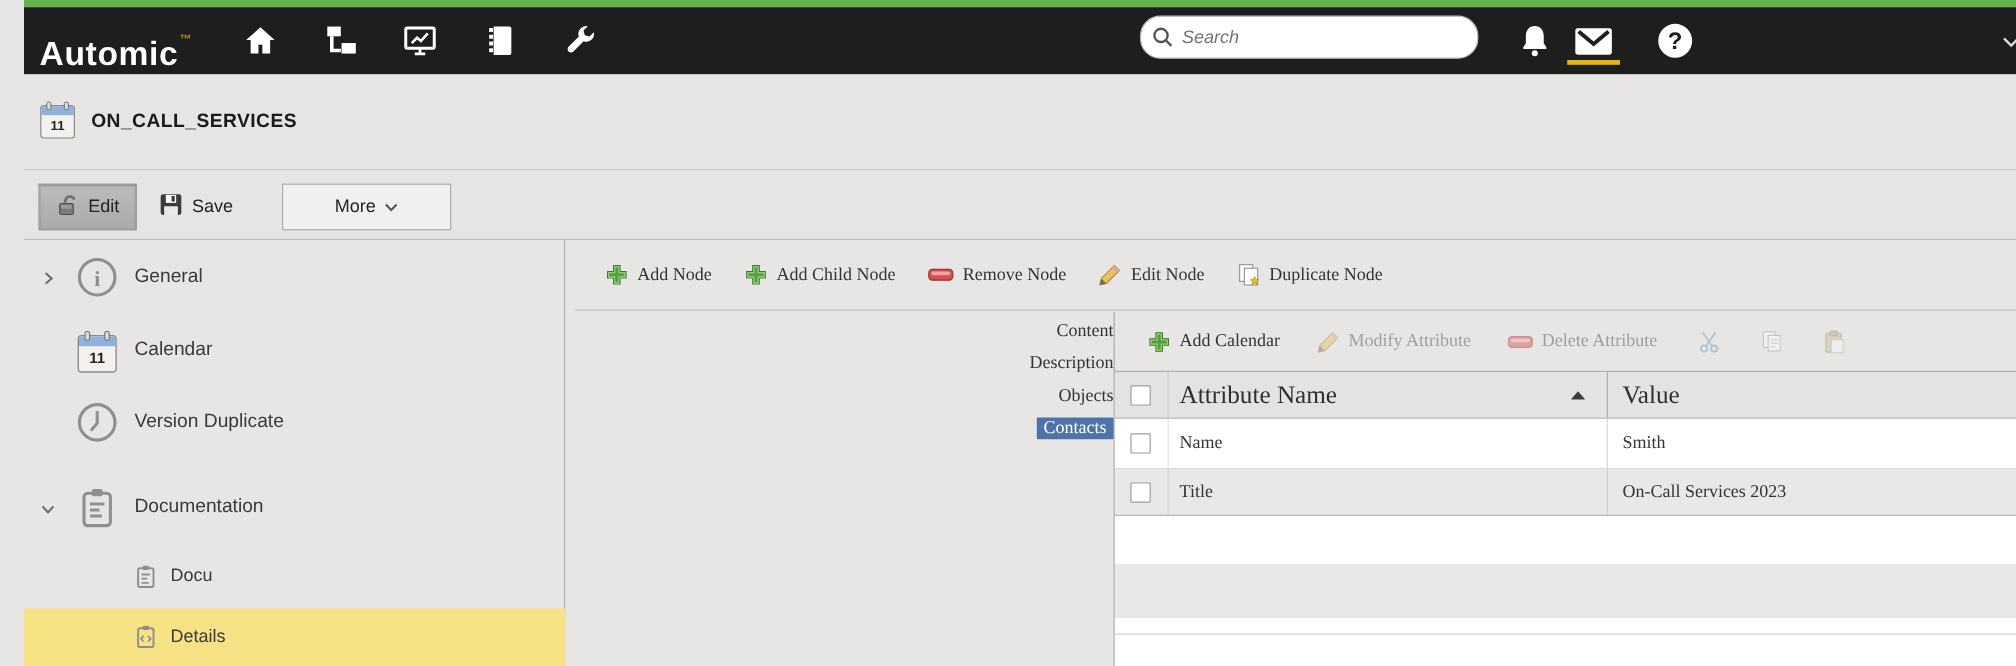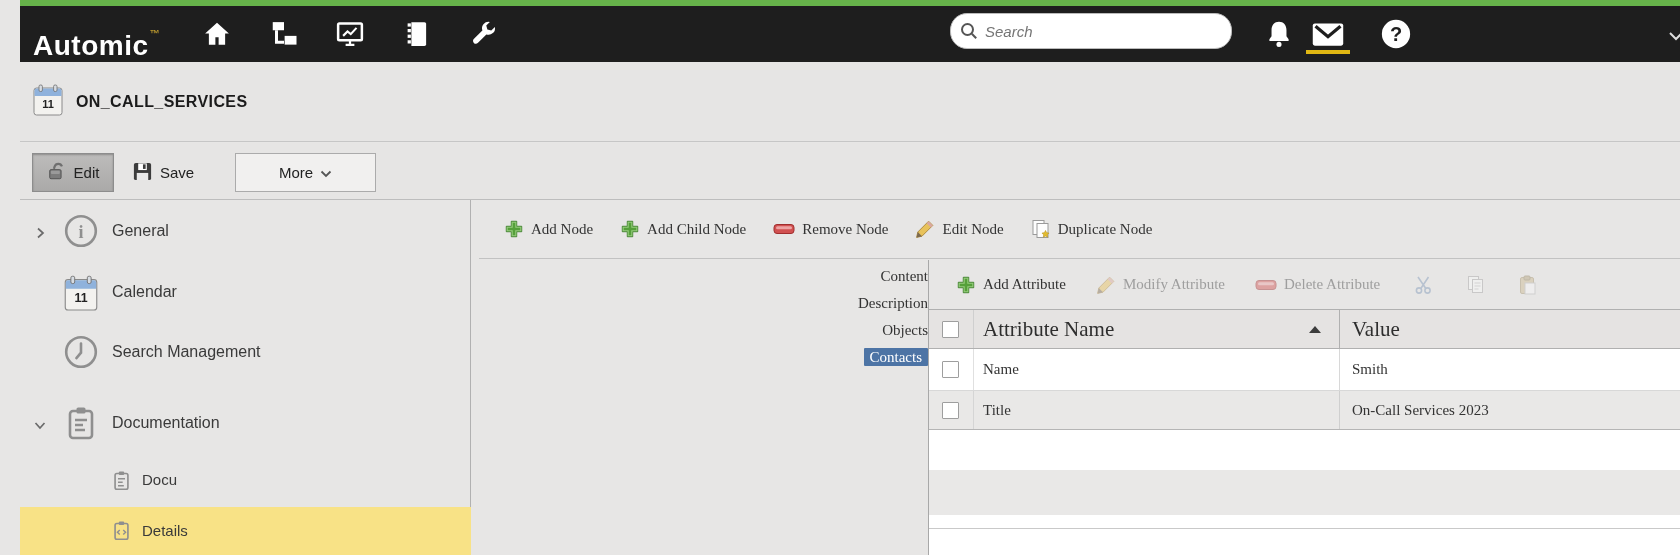--- a/index.html
+++ b/index.html
@@ -230,21 +230,21 @@
         <span class="side-label">Calendar</span>
       </div>
 
       <div class="side-item" style="top:130px">
         <span class="side-ic">
           <svg viewBox="0 0 36 36" fill="none" stroke="#8f8f8f">
               <circle cx="18" cy="18" r="14.8" stroke-width="2.6"></circle>
               <path d="M18 9.5v9.2l-4.6 5.4" stroke-width="2.6" stroke-linecap="round"></path>
             </svg>
         </span>
-        <span class="side-label">Search Management</span>
+        <span class="side-label">Version Duplicate</span>
       </div>
 
       <div class="side-item" style="top:201px">
         <span class="side-chev">
           <svg viewBox="0 0 12 12" fill="none" stroke="#6b6b6b" stroke-width="1.7">
               <path d="m1.5 4 4.5 5 4.5-5"></path>
             </svg>
         </span>
         <span class="side-ic">
           <svg viewBox="0 0 36 36" fill="none" stroke="#8f8f8f">
@@ -331,21 +331,21 @@
         </div>
 
         <div class="attr-panel">
 
           <div class="attr-toolbar">
             <div class="tb-item">
               <svg class="ic16" viewBox="0 0 22 22">
                   <path d="M8 2.5h6v5.5h5.5v6H14v5.5H8V14H2.5V8H8z" fill="#55a03a" stroke="#3c7a2b"></path>
                   <path d="M9 3.5h4v5.5h5.5v4H13v5.5H9V13H3.5V9H9z" fill="none" stroke="#96cc7d" stroke-width="1.2"></path>
                 </svg>
-              <span>Add Attribute</span>
+              <span>Add Calendar</span>
             </div>
             <div class="tb-item disabled">
               <svg class="ic16" viewBox="0 0 20 20">
                   <path d="M13.6 2.2l4.2 4.2L7 17.2l-5.4 1.2L2.8 13z" fill="#e8c25a" stroke="#a8853a" stroke-width=".9"></path>
                   <path d="M13.6 2.2l4.2 4.2-2 2-4.2-4.2z" fill="#d9a8a0"></path>
                   <path d="M2.8 13l4.2 4.2-5.4 1.2z" fill="#7c6a50"></path>
                 </svg>
               <span>Modify Attribute</span>
             </div>
             <div class="tb-item disabled">

